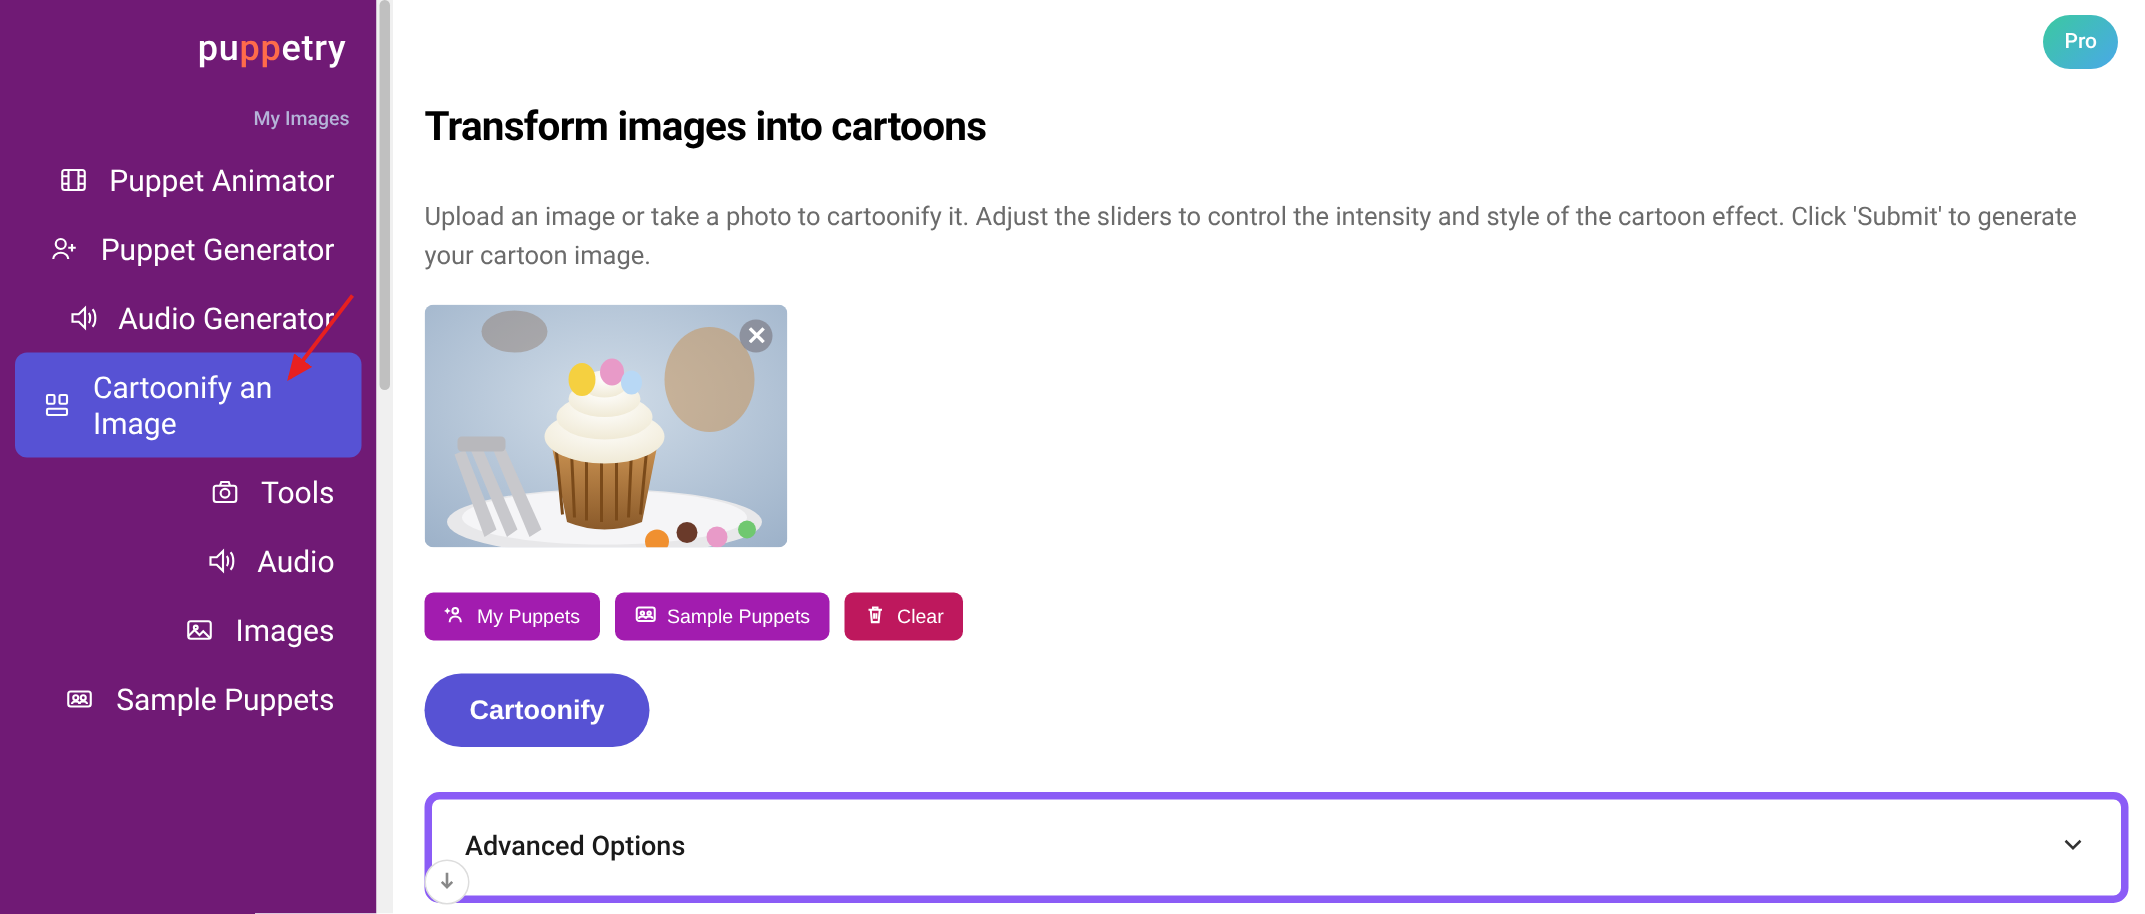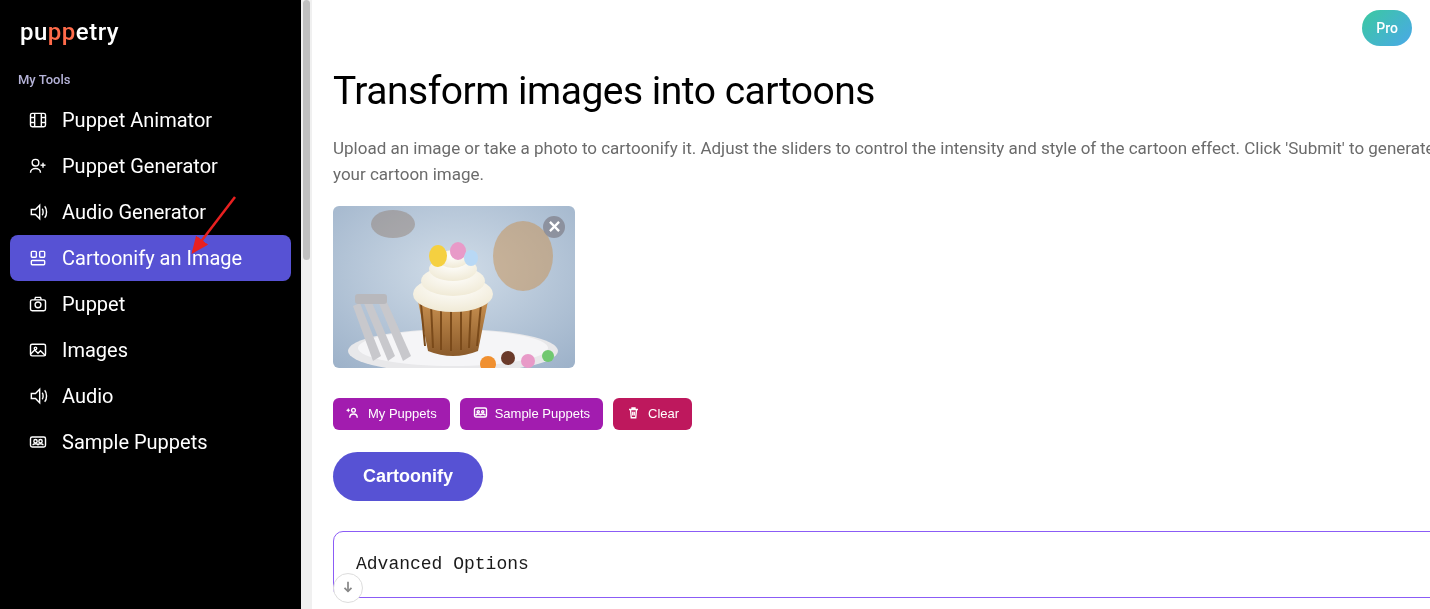--- a/index.html
+++ b/index.html
@@ -6,28 +6,29 @@
     body {
       font-family: -apple-system, BlinkMacSystemFont, "Segoe UI", Roboto, Helvetica, Arial, sans-serif;
       background: #fff;
       color: #1a1a1a;
       width: 1430px;
       height: 609px;
       overflow: hidden;
       display: flex;
     }
     .sidebar {
-      width: 301px;
-      background: #000000;
+      width: 251px;
+      background: #701a75;
       color: #fff;
       flex-shrink: 0;
       display: flex;
       flex-direction: column;
       padding: 0;
       position: relative;
+      align-items: flex-end;
     }
     .logo {
       padding: 18px 20px 8px 20px;
       font-size: 24px;
       font-weight: 500;
       letter-spacing: 0.5px;
       color: #fff;
     }
     .logo .pp {
       color: #ff6b4a;
@@ -94,24 +95,24 @@
       font-weight: 500;
       padding: 10px 14px;
       border-radius: 50px;
     }
     .content {
       padding: 68px 0 0 0;
       margin-left: 32px;
       width: 1136px;
     }
     h1 {
-      font-size: 39px;
-      font-weight: 400;
+      font-size: 27px;
+      font-weight: 700;
       color: #000;
-      margin-bottom: 21px;
+      margin-bottom: 32px;
       letter-spacing: -0.5px;
     }
     .description {
       font-size: 17px;
       color: #6b6b6b;
       line-height: 1.55;
       margin-bottom: 18px;
     }
     .thumb-wrap {
       position: relative;
@@ -157,28 +158,27 @@
       font-size: 18px;
       font-weight: 600;
       padding: 14px 30px;
       border: none;
       border-radius: 30px;
       cursor: pointer;
       margin-bottom: 30px;
       display: inline-block;
     }
     .accordion {
-      border: 1px solid #8b5cf6;
+      border: 5px solid #8b5cf6;
       border-radius: 10px;
       padding: 20px 22px;
       display: flex;
       align-items: center;
       justify-content: space-between;
       cursor: pointer;
-      font-family: Liberation Mono, monospace;
     }
     .accordion-title {
       font-size: 18px;
       color: #1a1a1a;
       font-weight: 500;
     }
     .accordion svg { width: 20px; height: 20px; stroke: #333; fill: none; stroke-width: 2; }
     .scroll-down {
       position: absolute;
       bottom: 6px;
@@ -200,21 +200,21 @@
       left: 185px;
       pointer-events: none;
     }
   </style>
 </head>
 <body>
 
 <div class="sidebar">
   <div class="logo">pu<span class="pp">pp</span>etry</div>
 
-  <div class="section-label">My Tools</div>
+  <div class="section-label">My Images</div>
 
   <div class="nav-item">
     <span class="nav-icon">
       <svg viewBox="0 0 24 24">
           <rect x="3" y="4" width="18" height="16" rx="2"></rect>
           <line x1="8" y1="4" x2="8" y2="20"></line>
           <line x1="16" y1="4" x2="16" y2="20"></line>
           <line x1="3" y1="9" x2="8" y2="9"></line>
           <line x1="3" y1="15" x2="8" y2="15"></line>
           <line x1="16" y1="9" x2="21" y2="9"></line>
@@ -262,43 +262,43 @@
 
 
   <div class="nav-item">
     <span class="nav-icon">
       <svg viewBox="0 0 24 24">
           <rect x="3" y="7" width="18" height="13" rx="2"></rect>
           <path d="M8 7l1-3h6l1 3"></path>
           <circle cx="12" cy="13" r="3.5"></circle>
         </svg>
     </span>
-    <span>Puppet</span>
+    <span>Tools</span>
+  </div>
+
+  <div class="nav-item">
+    <span class="nav-icon">
+      <svg viewBox="0 0 24 24">
+          <polygon points="4,9 4,15 9,15 14,20 14,4 9,9"></polygon>
+          <path d="M17 8c1.5 1.5 1.5 6.5 0 8"></path>
+          <path d="M20 5c3 3 3 11 0 14"></path>
+        </svg>
+    </span>
+    <span>Audio</span>
   </div>
 
   <div class="nav-item">
     <span class="nav-icon">
       <svg viewBox="0 0 24 24">
           <rect x="3" y="5" width="18" height="14" rx="2"></rect>
           <circle cx="9" cy="10" r="1.5"></circle>
           <path d="M3 17l5-5 4 4 3-3 6 6"></path>
         </svg>
     </span>
     <span>Images</span>
-  </div>
-
-  <div class="nav-item">
-    <span class="nav-icon">
-      <svg viewBox="0 0 24 24">
-          <polygon points="4,9 4,15 9,15 14,20 14,4 9,9"></polygon>
-          <path d="M17 8c1.5 1.5 1.5 6.5 0 8"></path>
-          <path d="M20 5c3 3 3 11 0 14"></path>
-        </svg>
-    </span>
-    <span>Audio</span>
   </div>
 
   <div class="nav-item">
     <span class="nav-icon">
       <svg viewBox="0 0 24 24">
           <rect x="3" y="6" width="18" height="12" rx="2"></rect>
           <circle cx="9" cy="11" r="2"></circle>
           <circle cx="15" cy="11" r="2"></circle>
           <path d="M6 16c0-1 1-2 3-2s3 1 3 2"></path>
           <path d="M12 16c0-1 1-2 3-2s3 1 3 2"></path>

